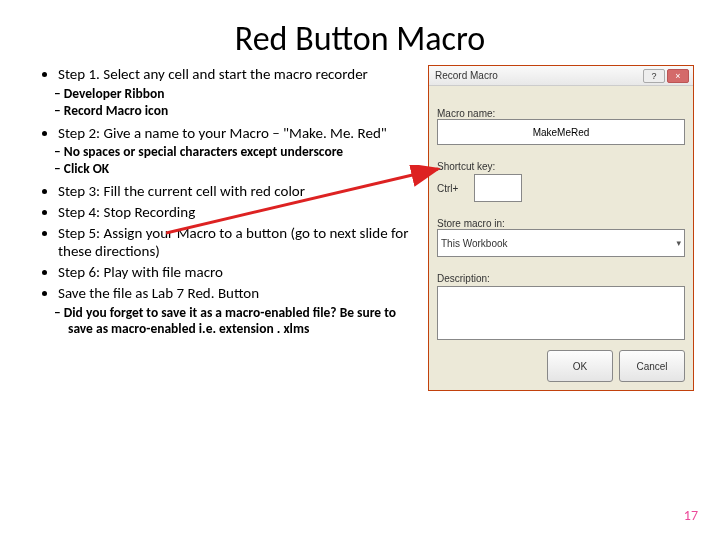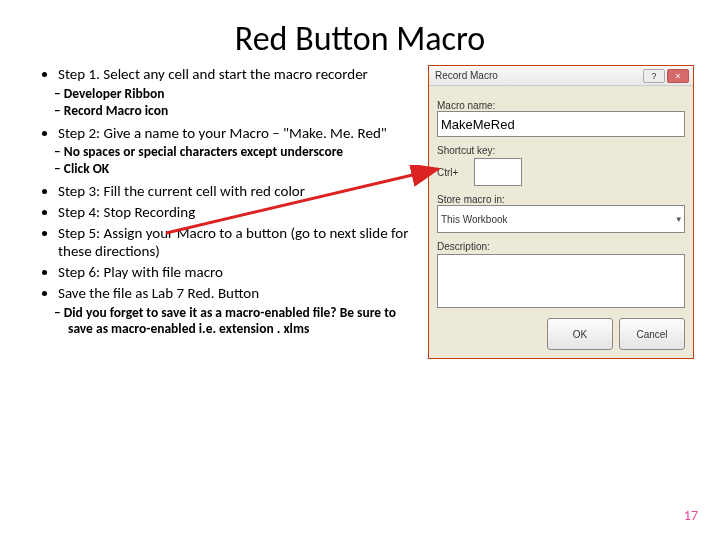--- a/index.html
+++ b/index.html
@@ -71,29 +71,30 @@
     width: 22px; height: 14px;
     border: 1px solid #aaa;
     background: #eee;
     margin-left: 2px;
     display: flex; align-items: center; justify-content: center;
     font-size: 9px;
     border-radius: 2px;
   }
   .tbtn.close { background: #d46a6a; color: #fff; border-color:#b55; }
   .dlg-body { padding: 6px 8px 4px 8px; }
-  .fld-label { font-size: 10px; margin-top: 8px; }
+  .fld-label { font-size: 10px; margin-top: 16px; }
   .inp {
     width: 100%;
     border: 1px solid #888;
     background: #fff;
     height: 16px;
-    font-size: 13px;
+    font-size: 10px;
     padding: 12px 3px;
     font-family: Tahoma, sans-serif;
+    text-align: center;
   }
   .row { display: flex; align-items: center; gap: 16px; margin-top: 2px; }
   .ctrl-box {
     border: 1px solid #888;
     background: #fff;
     height: 28px;
     font-size: 10px;
     padding: 0 3px;
     display: flex; align-items: center;
   }

